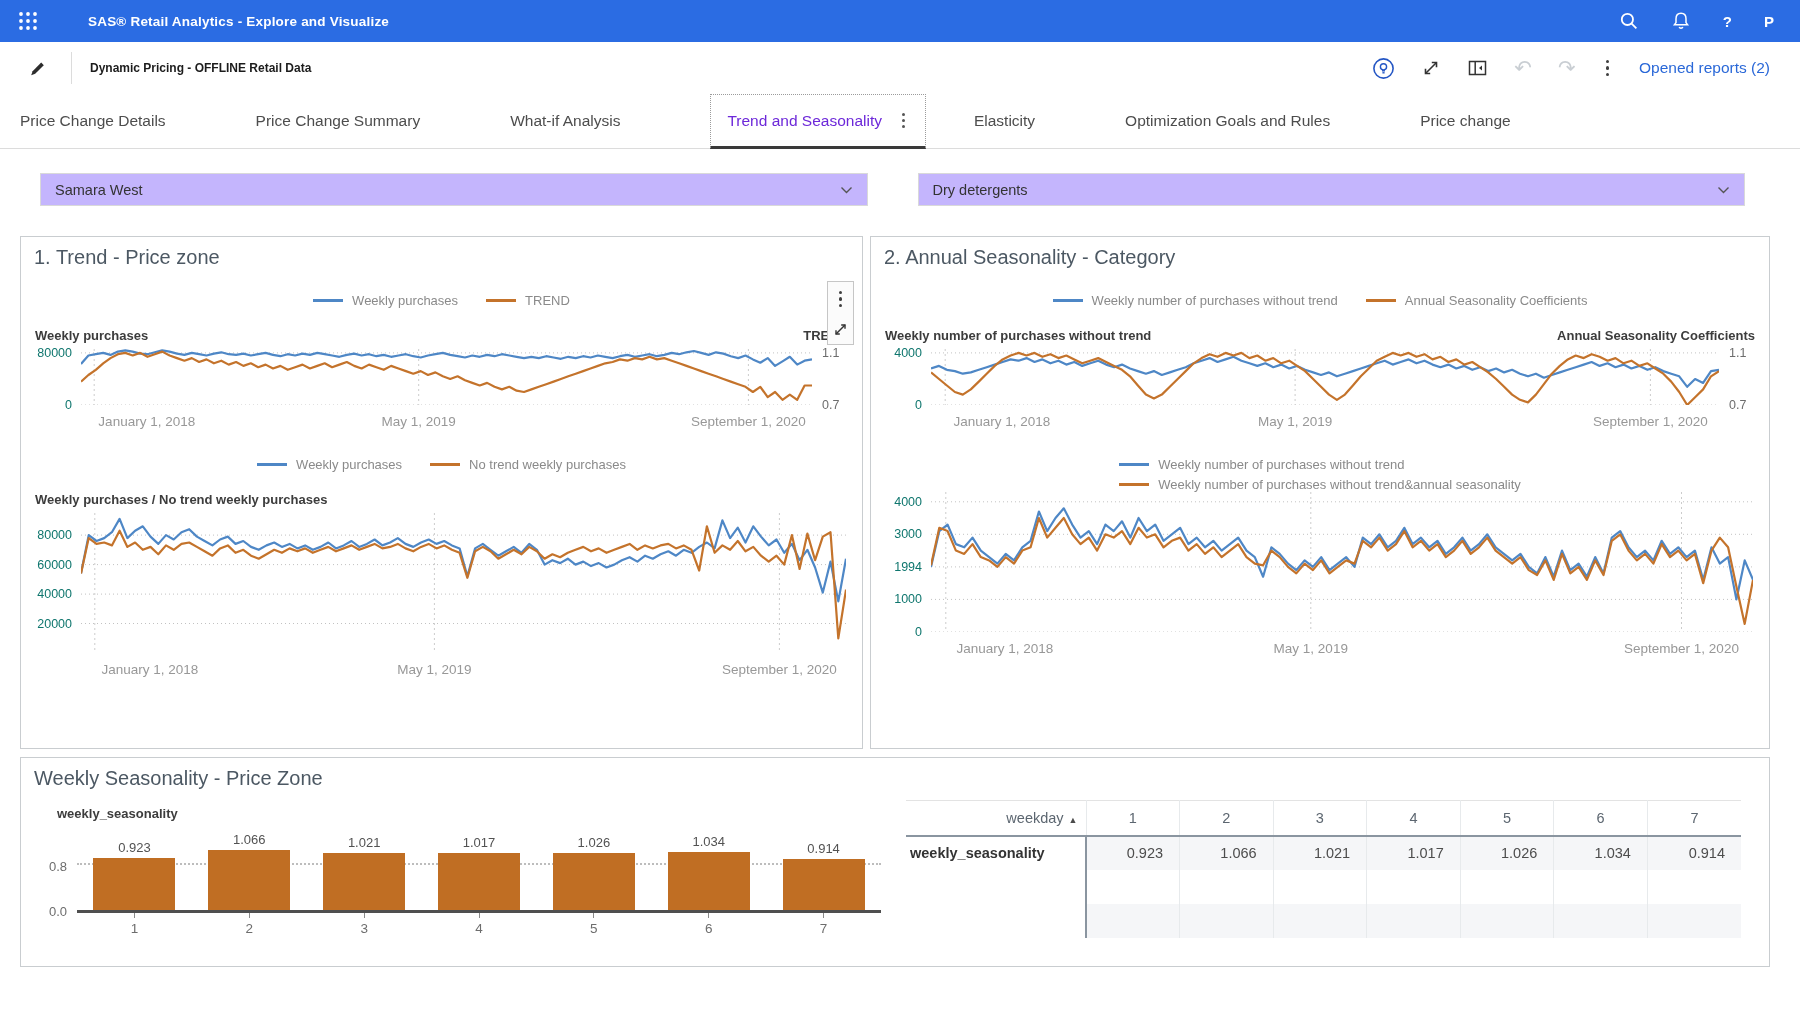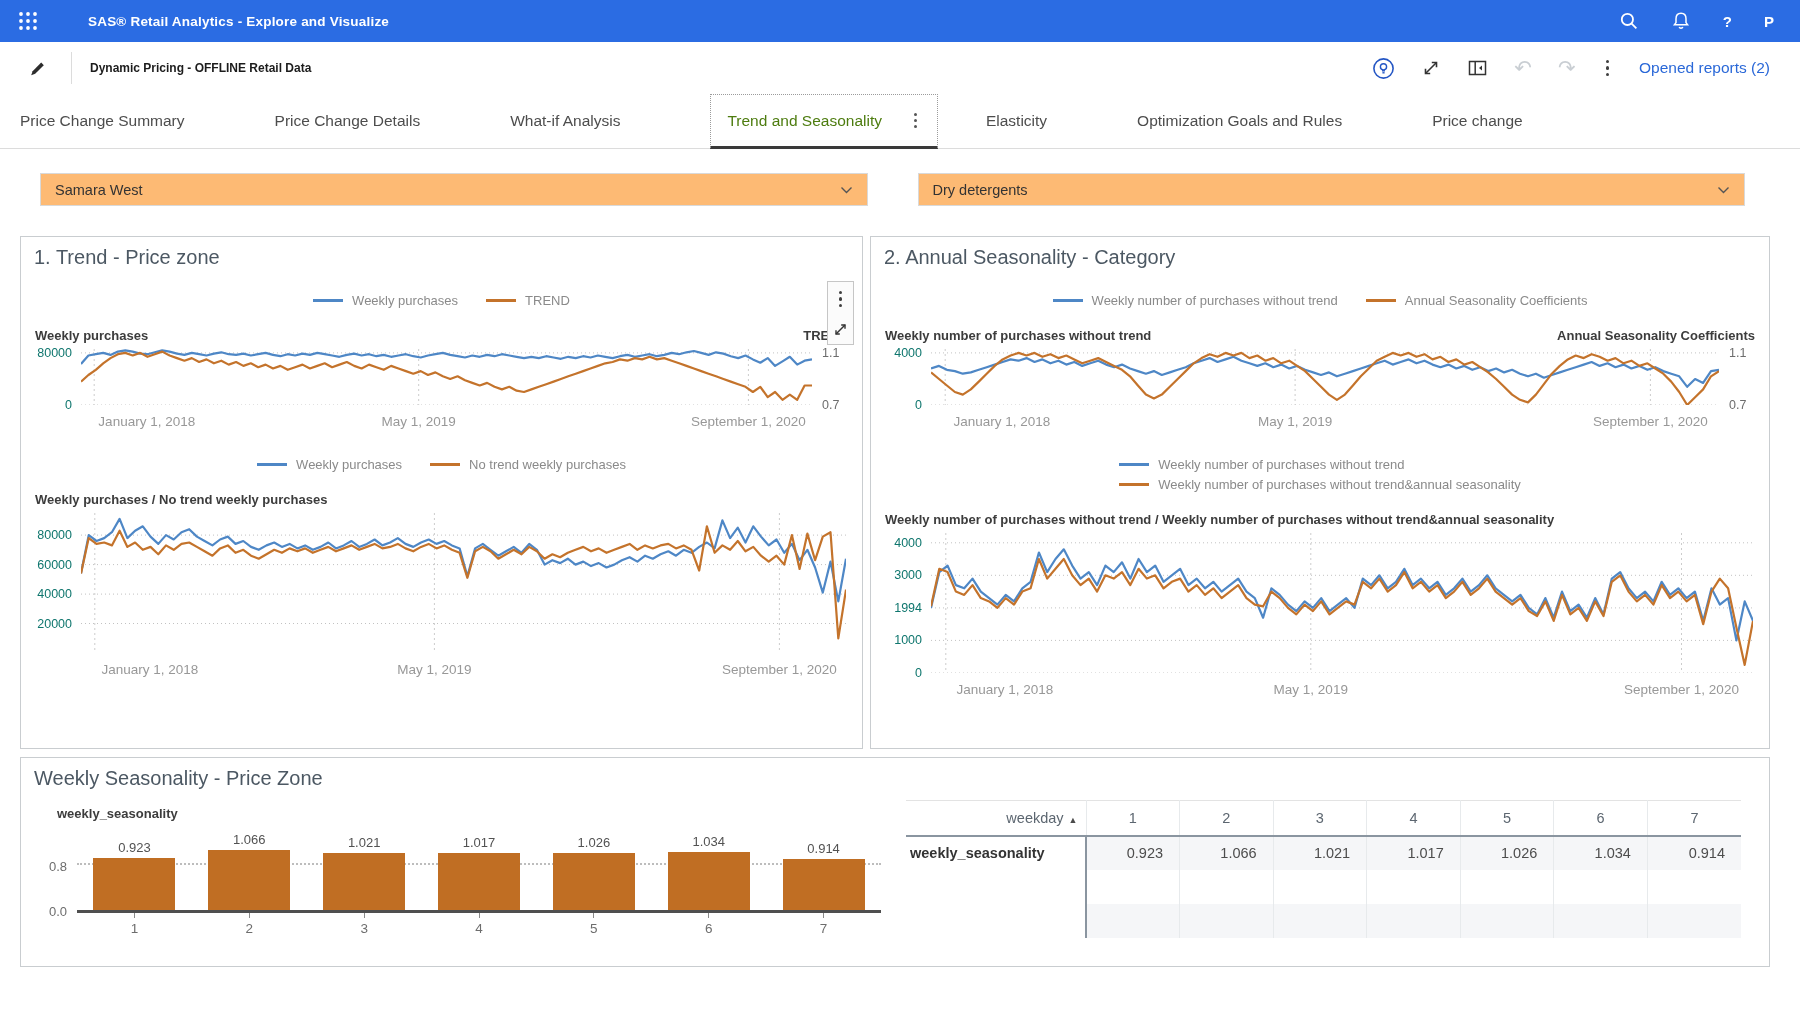--- a/index.html
+++ b/index.html
@@ -20,25 +20,25 @@
   .tb-divider { width:1px; height:32px; background:#dcdcdc; margin-left:24px; }
   .report-title { margin-left:18px; font-size:12px; font-weight:bold; color:#1c1c1c; }
   .tb-actions { margin-left:auto; display:flex; align-items:center; gap:26px; margin-right:30px; }
   .tb-actions .disabled-ic { color:#c9ced3; font-size:21px; font-family:"DejaVu Sans",sans-serif; line-height:1; }
   .kebab-dots { display:flex; flex-direction:column; gap:3px; padding:2px 4px; }
   .kebab-dots span { width:3.5px; height:3.5px; border-radius:50%; background:#3f3f3f; display:block; }
   .opened-link { color:#2a68d8; font-size:15.5px; cursor:pointer; white-space:nowrap; }
   
   .tab-bar { height:55px; border-bottom:1px solid #dcdcdc; display:flex; align-items:stretch; padding-left:20px; }
   .tab { display:flex; align-items:center; font-size:15.5px; color:#4d4d4d; margin-right:90px; white-space:nowrap; cursor:pointer; }
-  .tab.selected { border:1px dotted #9b9b9b; border-bottom:3px solid #3a3a3a; padding:0 16px; margin-right:48px; margin-bottom:-1px; gap:28px; color:#4d7c0f; }
+  .tab.selected { border:1px dotted #9b9b9b; border-bottom:3px solid #3a3a3a; padding:0 16px; margin-right:48px; margin-bottom:-1px; gap:16px; color:#6d28d9; }
   .tab .kebab-dots span { width:3px; height:3px; background:#555; }
   
   .filter-row { display:flex; gap:50px; padding:24px 55px 0 40px; }
-  .dropdown { flex:1; height:33px; background:#fdba74; border:1px solid #d9d9d9; display:flex; align-items:center; padding:1px 14px; font-size:14.5px; color:#333; cursor:pointer; }
+  .dropdown { flex:1; height:33px; background:#c4b5fd; border:1px solid #d9d9d9; display:flex; align-items:center; padding:1px 14px; font-size:14.5px; color:#333; cursor:pointer; }
   .dd-chevron { margin-left:auto; display:flex; }
   
   .panels { display:flex; margin:30px 30px 0 20px; gap:7px; height:513px; }
   .panel { border:1px solid #c9cdd0; background:#fff; position:relative; overflow:hidden; }
   #panel-trend { width:843px; }
   #panel-annual { flex:1; }
   .panel-title { font-size:20px; color:#4c5863; padding:9px 0 0 13px; font-weight:400; }
   .mini-toolbar { position:absolute; top:44px; right:8px; width:27px; height:64px; border:1px solid #c6c6c6; background:#fbfbfb;
     display:flex; flex-direction:column; align-items:center; justify-content:space-around; z-index:5; }
   
@@ -161,24 +161,24 @@
         <span></span>
         <span></span>
         <span></span>
       </span>
     <span class="opened-link">Opened reports (2)</span>
   </div>
 </div>
 
 <div class="tab-bar">
     <div class="tab">
+      <span>Price Change Details</span>
+    </div>
+    <div class="tab">
       <span>Price Change Summary</span>
-    </div>
-    <div class="tab">
-      <span>Price Change Details</span>
     </div>
     <div class="tab">
       <span>What-if Analysis</span>
     </div>
     <div class="tab selected">
       <span>Trend and Seasonality</span>
       <span class="kebab-dots">
         <span></span>
         <span></span>
         <span></span>
@@ -374,24 +374,20 @@
               <span class="legend-swatch" style="background: rgb(78, 135, 198);"></span>
               <span>Weekly number of purchases without trend</span>
             </span>
           </div>
           <div class="legend-row">
             <span class="legend-item">
               <span class="legend-swatch" style="background: rgb(196, 115, 43);"></span>
               <span>Weekly number of purchases without trend&amp;annual seasonality</span>
             </span>
           </div>
-        </div>
-        <div class="axis-titles">
-          <div>Weekly number of purchases without trend / Weekly number of purchases without trend&amp;annual seasonality</div>
-          <div></div>
         </div>
         <div class="chart-row">
           <div class="ygutter">
             <div class="ytick" style="top: 9.76744px;">4000</div>
             <div class="ytick" style="top: 42.3256px;">3000</div>
             <div class="ytick" style="top: 74.8837px;">1994</div>
             <div class="ytick" style="top: 107.442px;">1000</div>
             <div class="ytick" style="top: 140px;">0</div>
           </div>
           <div class="plot" style="height: 140px;">

